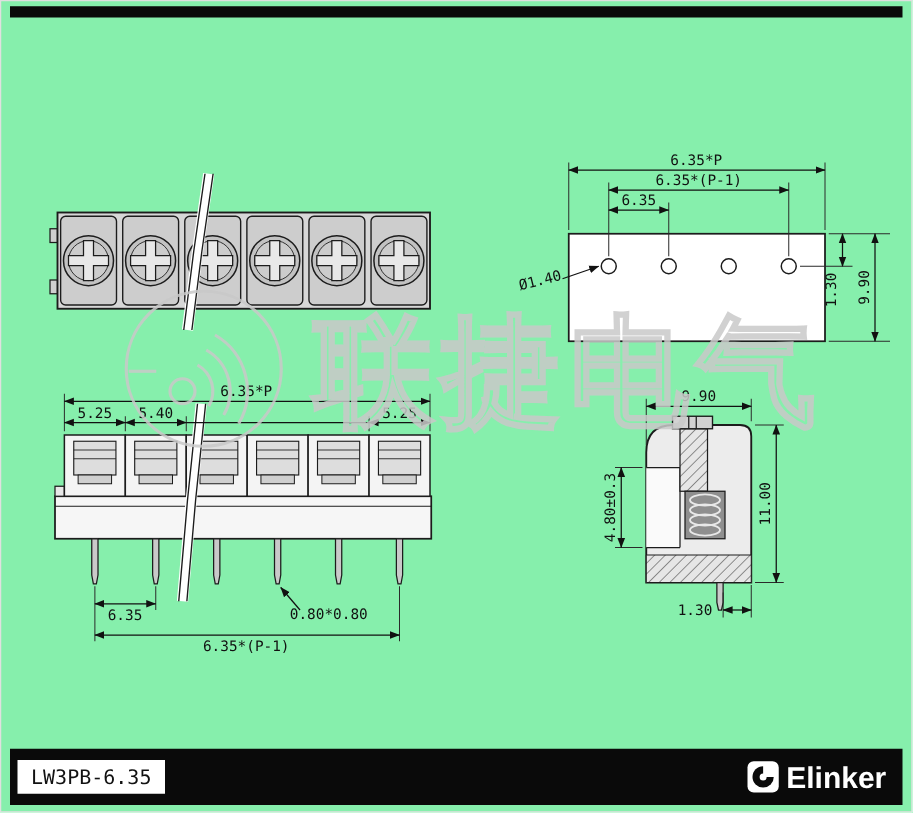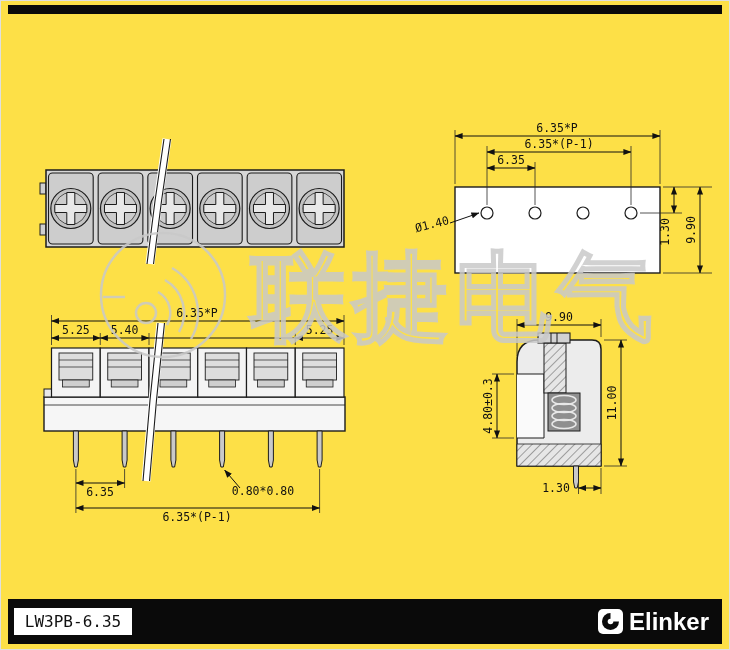--- a/index.html
+++ b/index.html
@@ -1,16 +1,16 @@
 <!DOCTYPE html>
 <html><head>
 <meta charset="utf-8">
 <style>
   html,body{margin:0;padding:0;background:#ffffff;}
-  .page{position:relative;width:730px;height:650px;background:#fde047;overflow:hidden;}
+  .page{position:relative;width:730px;height:650px;background:#86efac;overflow:hidden;}
   svg{display:block;}
   .dimtxt{font-family:"DejaVu Sans Mono","Liberation Mono",monospace;font-size:11.5px;fill:#111;}
   .ext{stroke:#2a2a2a;stroke-width:0.8;}
   .dim{stroke:#111;stroke-width:1;fill:none;}
   .brand-text{font-family:"Liberation Sans","DejaVu Sans",sans-serif;font-weight:bold;font-size:24px;fill:#ffffff;}
   .pn-text{font-family:"DejaVu Sans Mono","Liberation Mono",monospace;font-size:16px;fill:#111;}
   .wm{stroke:#c9c9c9;fill:none;}
   .wm-text{font-family:"DejaVu Sans","Liberation Sans",sans-serif;font-size:96px;font-weight:bold;fill:none;stroke:#c9c9c9;stroke-width:2;letter-spacing:6px;}
 </style>
 </head>

